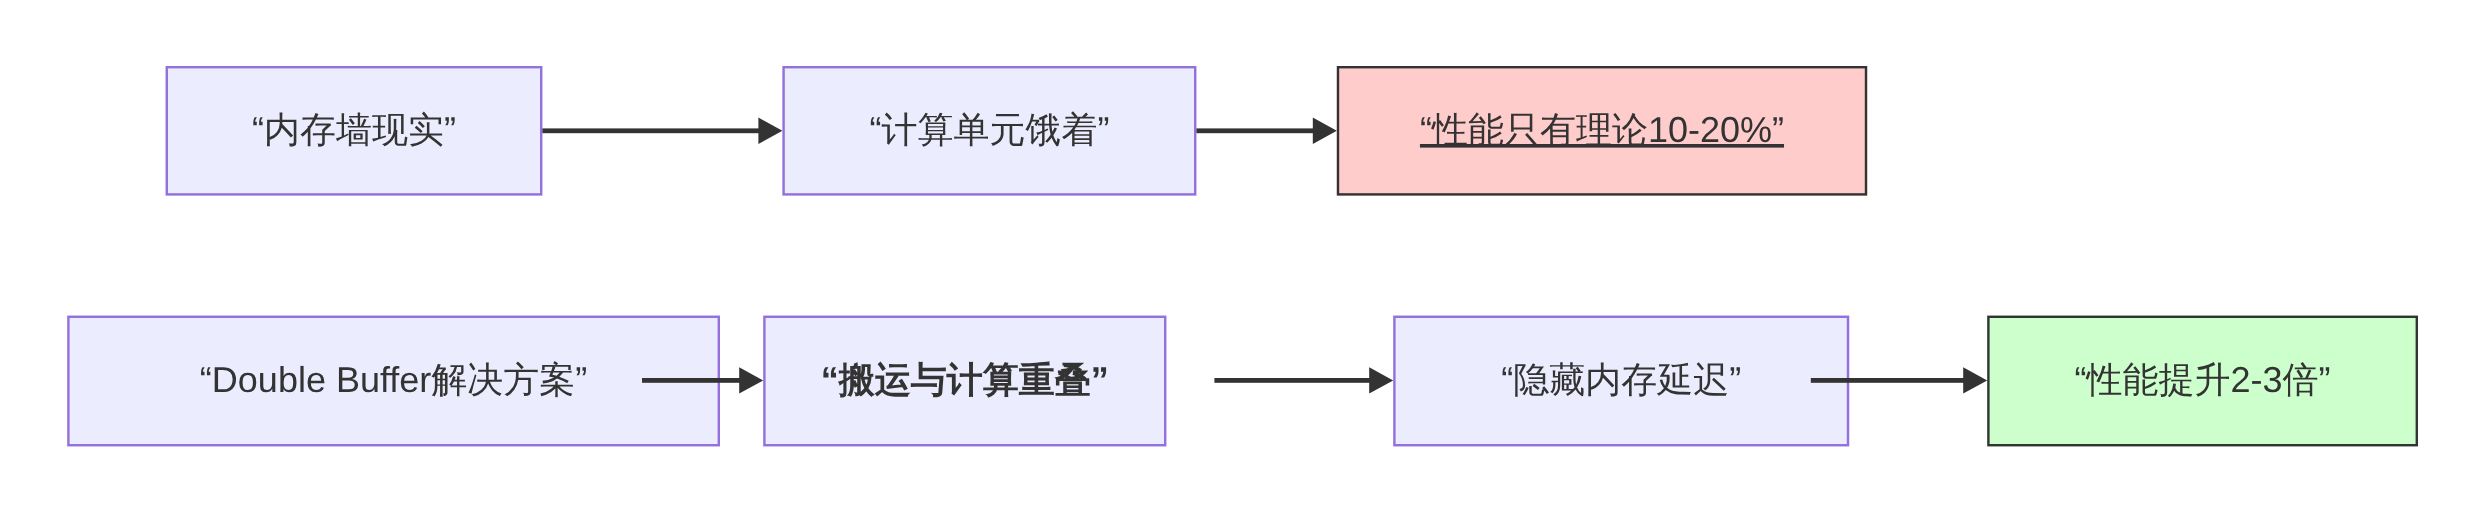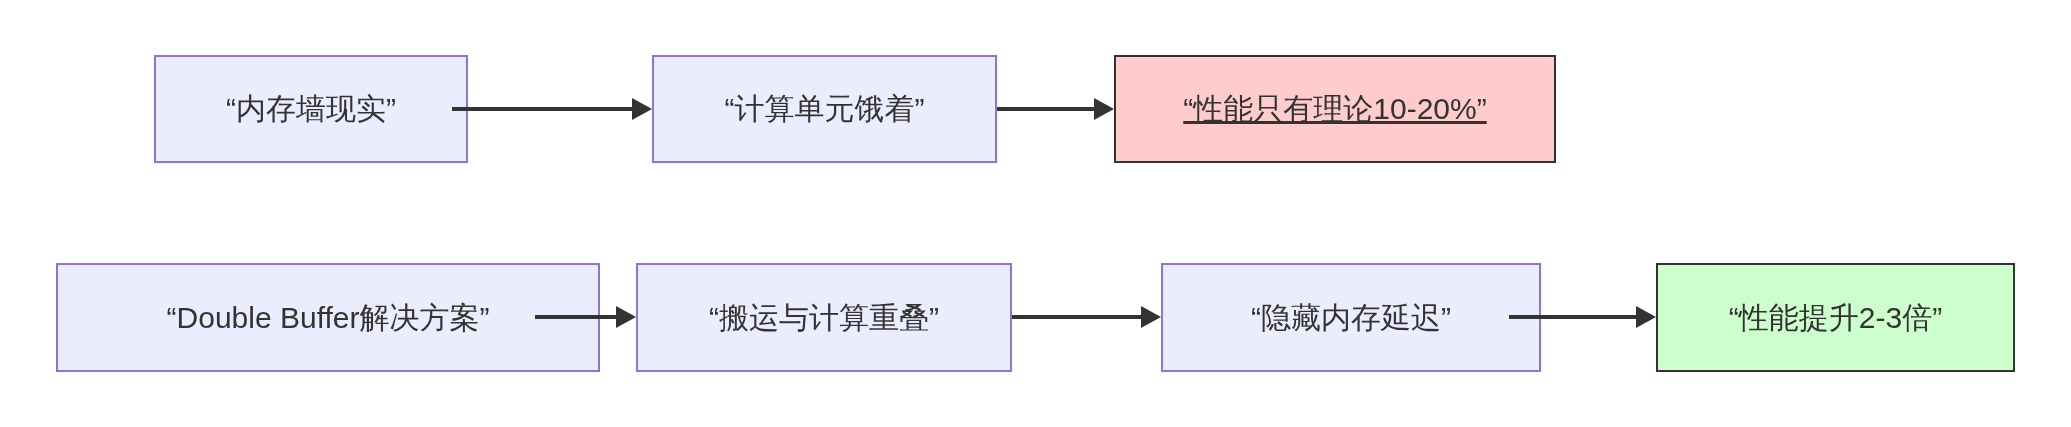--- a/index.html
+++ b/index.html
@@ -64,21 +64,21 @@
     border-left: 20px solid var(--edge-color, #333333);
     border-top: 11px solid transparent;
     border-bottom: 11px solid transparent;
   }
 </style>
 </head>
 <body>
 
 <div class="canvas">
 
-  <div class="node default" style="left:154px; top:55px; width:314px; height:108px;">
+  <div class="node default" style="left:138px; top:55px; width:314px; height:108px;">
     <span>“内存墙现实”</span>
   </div>
 
   <div class="edge" style="left:452px; top:97px; width:200px;">
     <div class="line"></div>
     <div class="head"></div>
   </div>
 
   <div class="node default" style="left:652px; top:55px; width:345px; height:108px;">
     <span>“计算单元饿着”</span>
@@ -95,21 +95,21 @@
 
   <div class="node default" style="left:56px; top:263px; width:544px; height:109px;">
     <span>“Double Buffer解决方案”</span>
   </div>
 
   <div class="edge" style="left:535px; top:305px; width:101px;">
     <div class="line"></div>
     <div class="head"></div>
   </div>
 
-  <div class="node default" style="left:636px; top:263px; width:376px; height:109px;">
+  <div class="node default" style="left:636px; top:263px; width:336px; height:109px;font-weight:bold;">
     <span>“搬运与计算重叠”</span>
   </div>
 
   <div class="edge" style="left:1012px; top:305px; width:149px;">
     <div class="line"></div>
     <div class="head"></div>
   </div>
 
   <div class="node default" style="left:1161px; top:263px; width:380px; height:109px;">
     <span>“隐藏内存延迟”</span>

